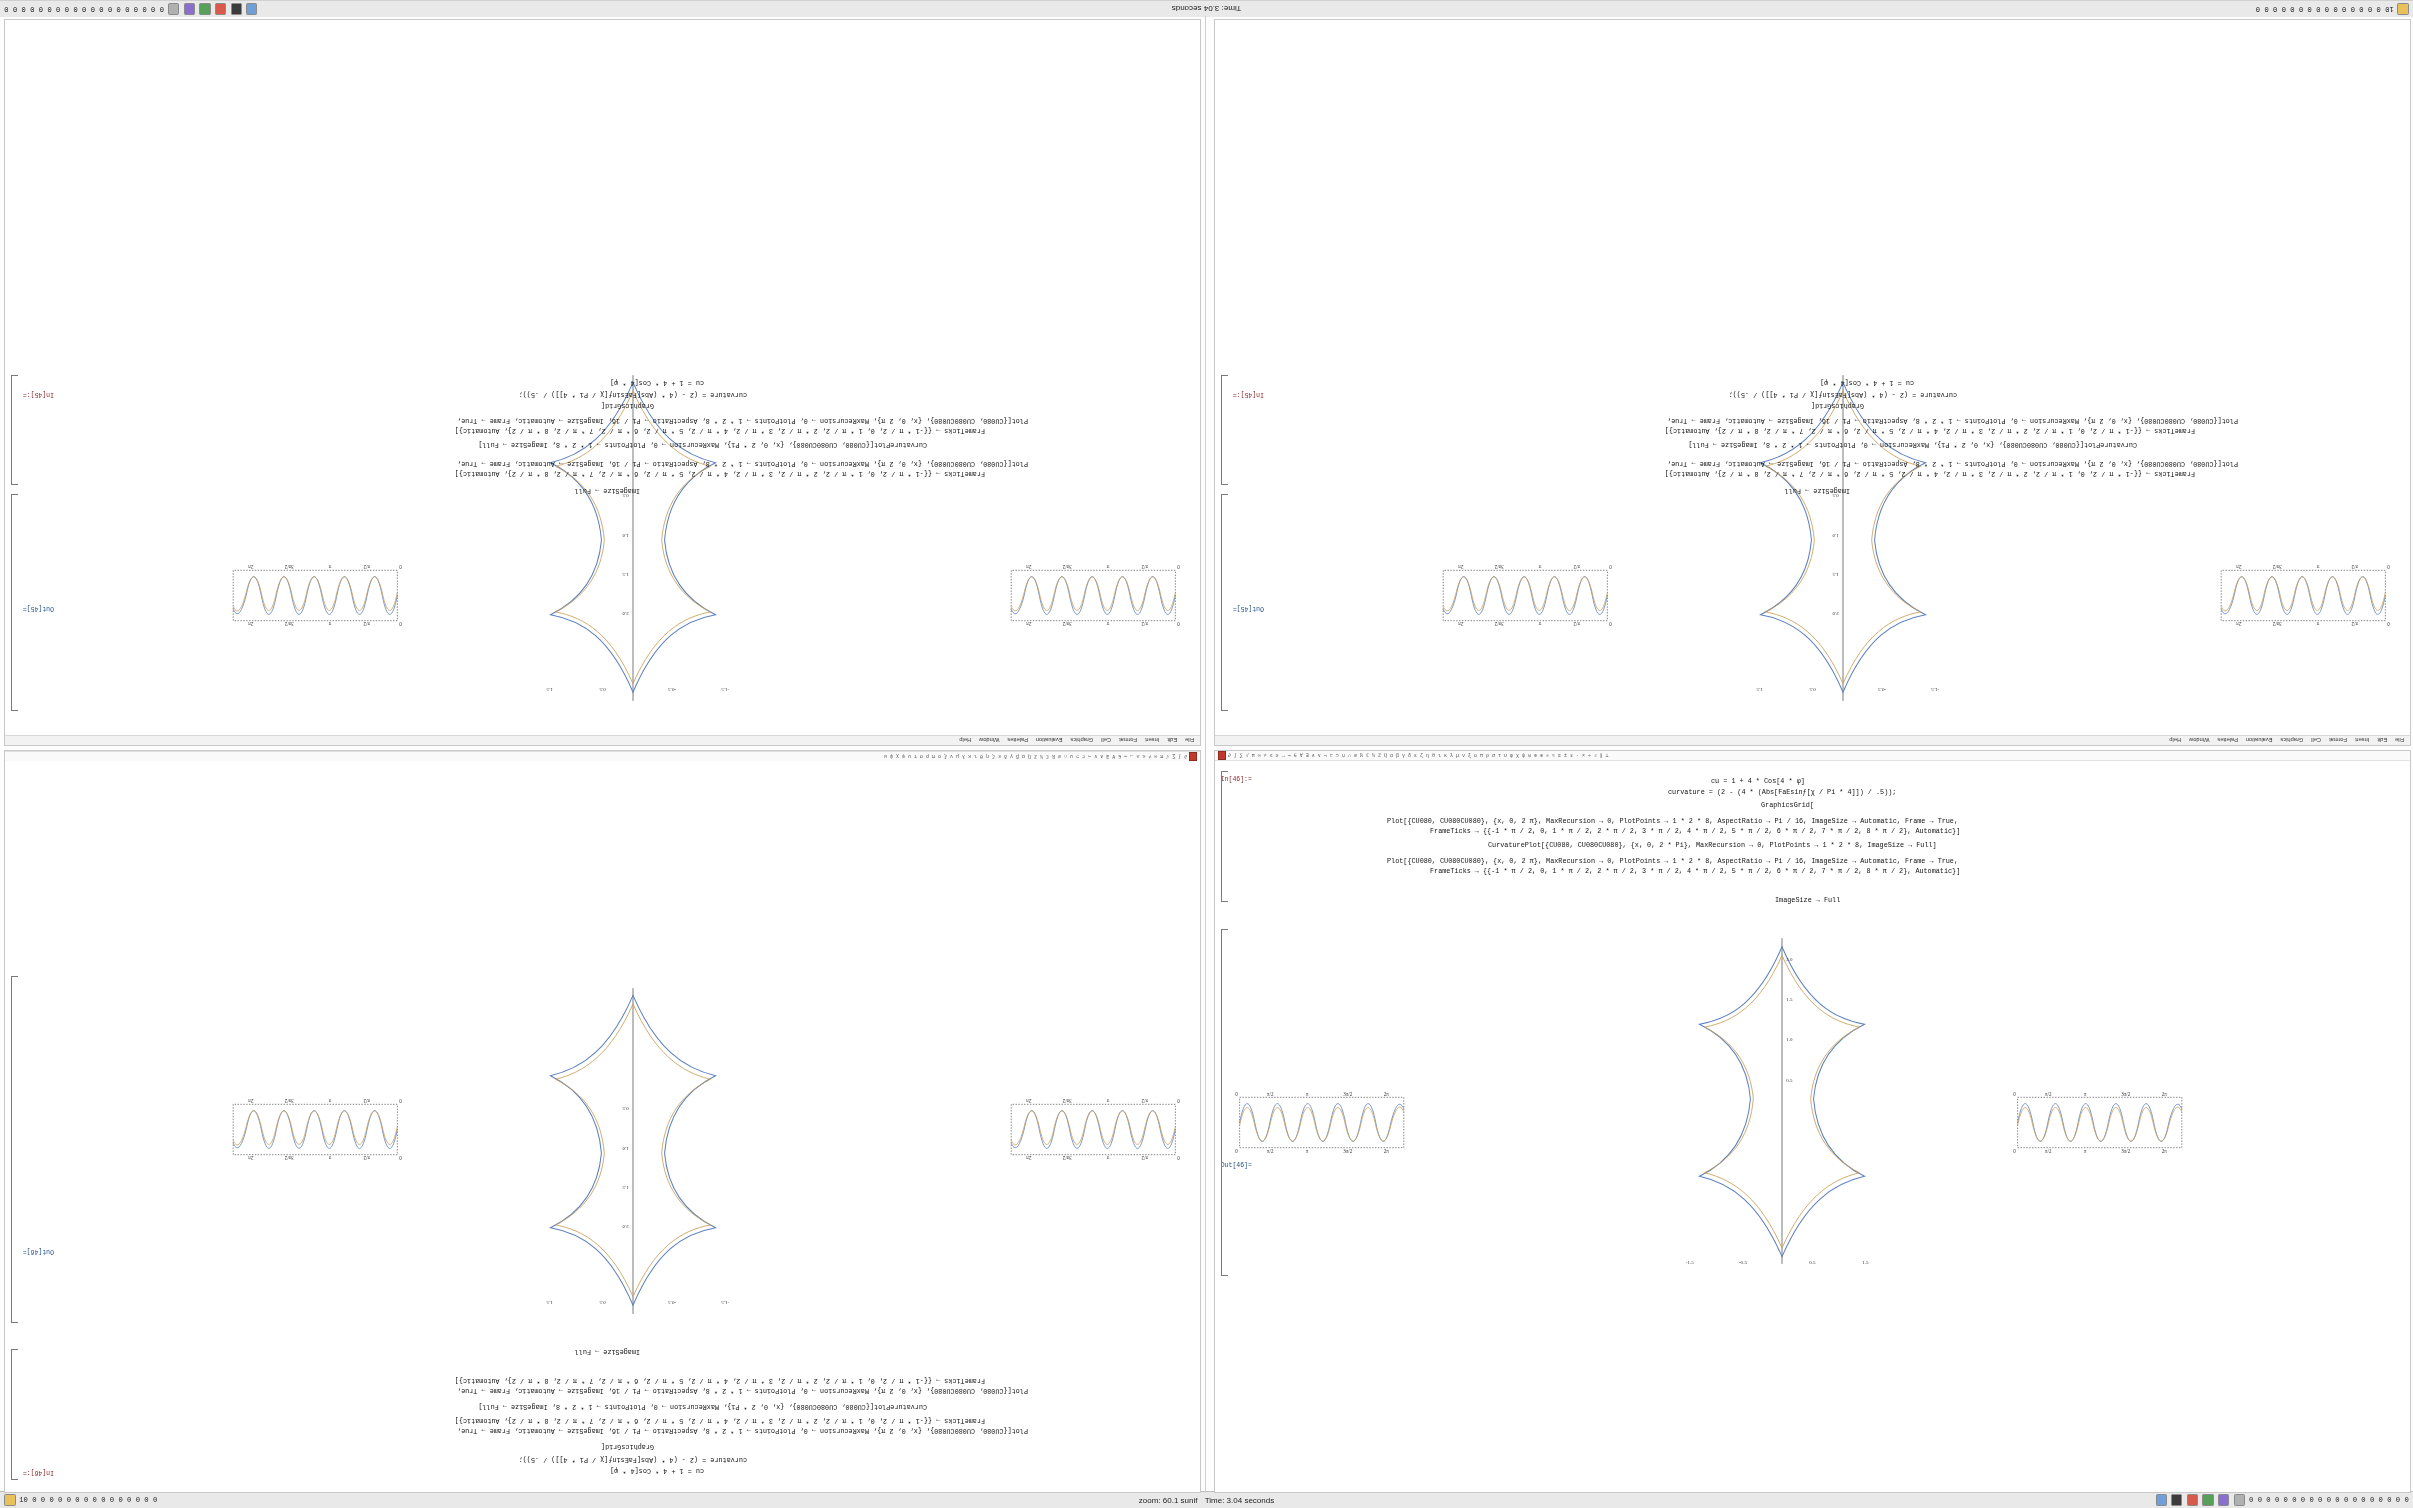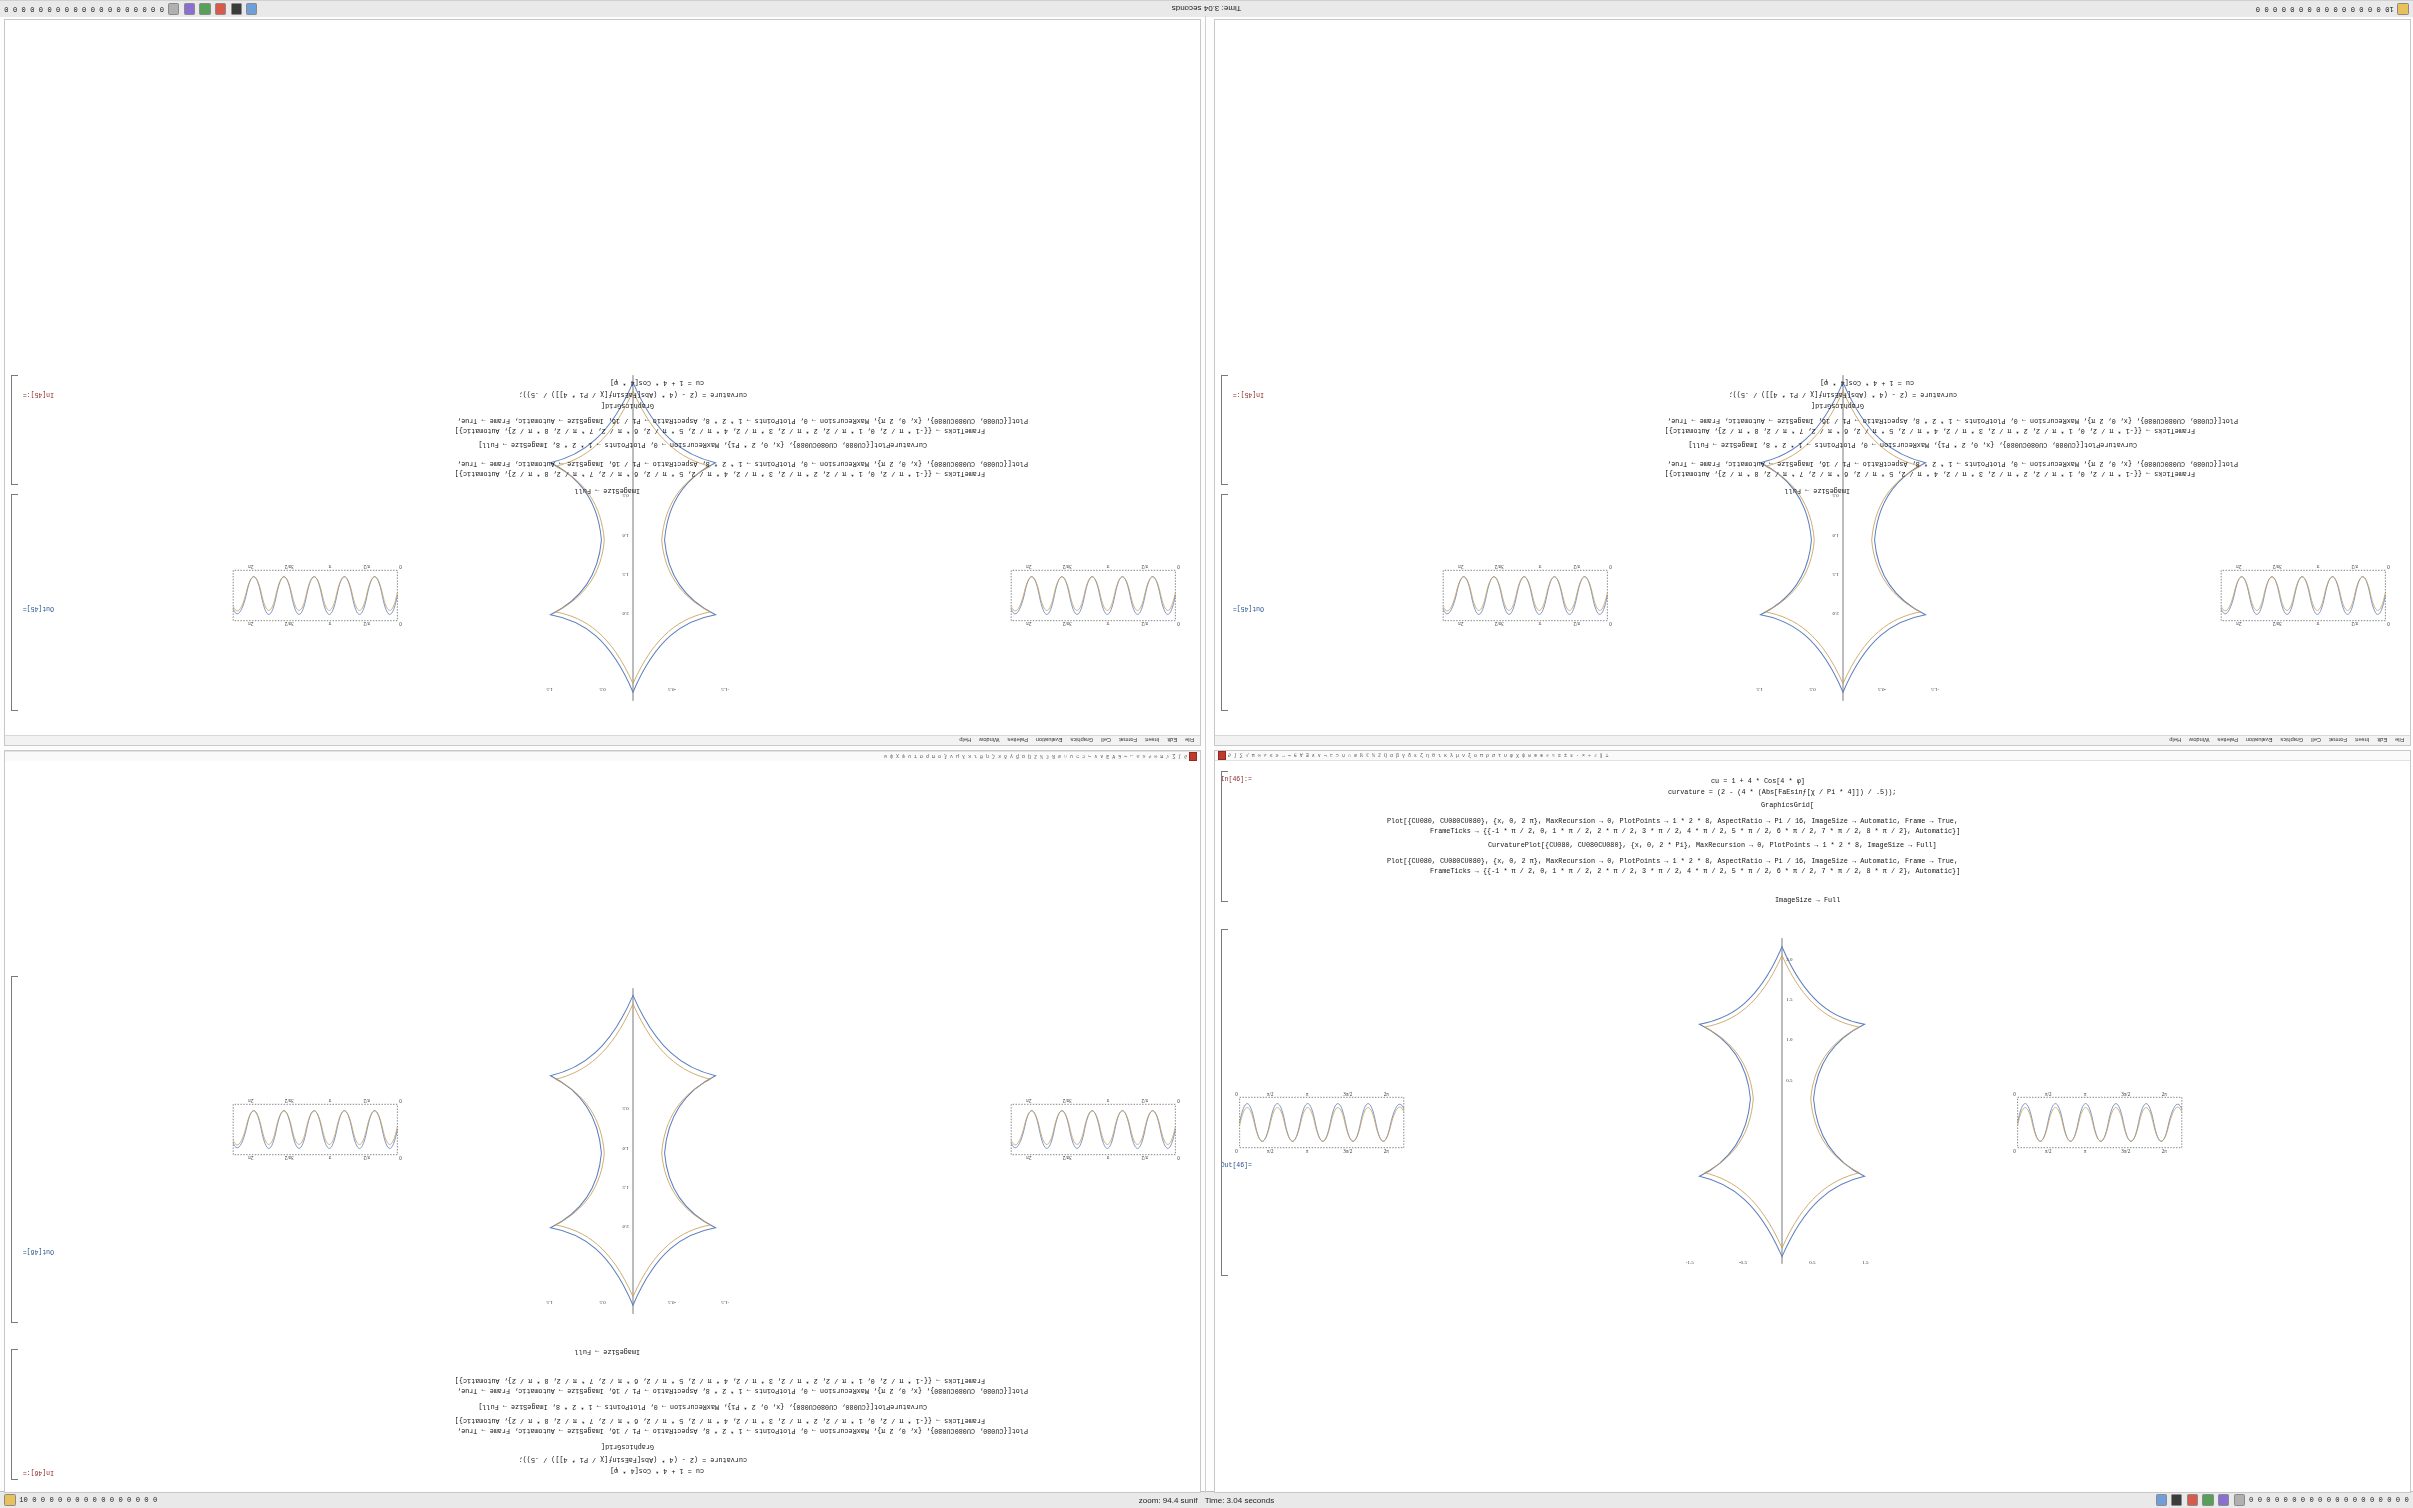--- a/index.html
+++ b/index.html
@@ -70,21 +70,21 @@
       <span class="mini-mono">0 0 0 0 0 0 0 0 0 0 0 0 0 0 0 0 0 0 0</span>
     </div>
   </div>
 
   <div class="titlebar bottom">
     <div class="tb-left">
       <span class="trayicon" style="background:#e8c15a"></span>
       <span class="mini-mono">10 0 0 0 0 0  0 0 0 0 0 0 0 0 0 0</span>
     </div>
     <div class="tb-center">
-      <span>zoom: 94.4  sunif</span>
+      <span>zoom: 60.1  sunif</span>
       <span>Time: 3.04 seconds</span>
     </div>
     <div class="tb-right">
       <span class="trayicon" style="background:#6f9fd8"></span>
       <span class="trayicon" style="background:#3c3c3c"></span>
       <span class="trayicon" style="background:#d85a4a"></span>
       <span class="trayicon" style="background:#57a05a"></span>
       <span class="trayicon" style="background:#8a6fd0"></span>
       <span class="trayicon" style="background:#b0b0b0"></span>
       <span class="mini-mono">0 0 0 0 0 0 0 0 0 0 0 0 0 0 0 0 0 0 0</span>

